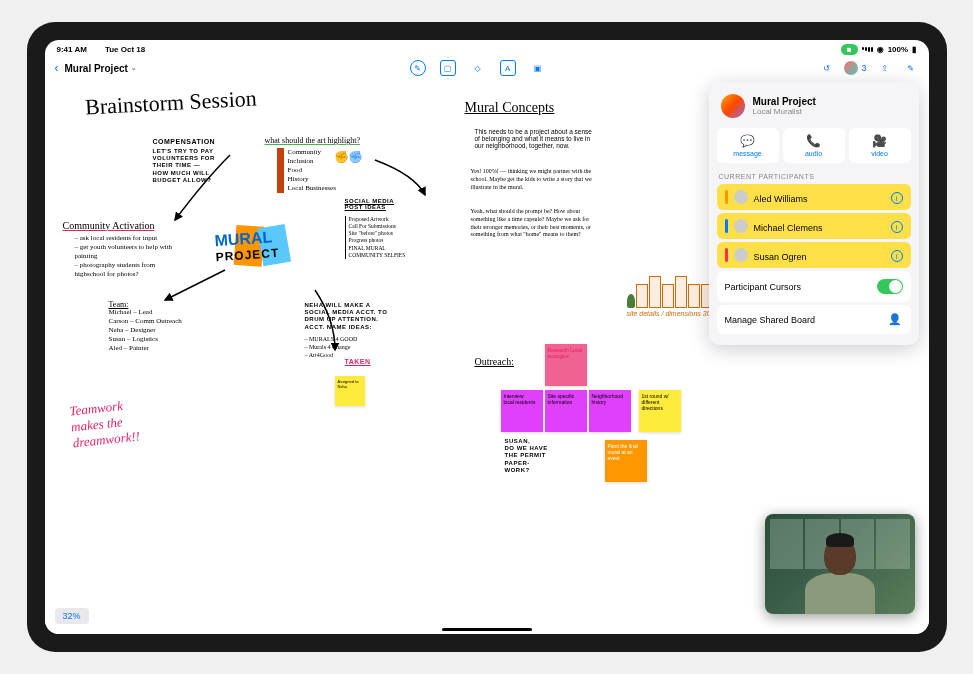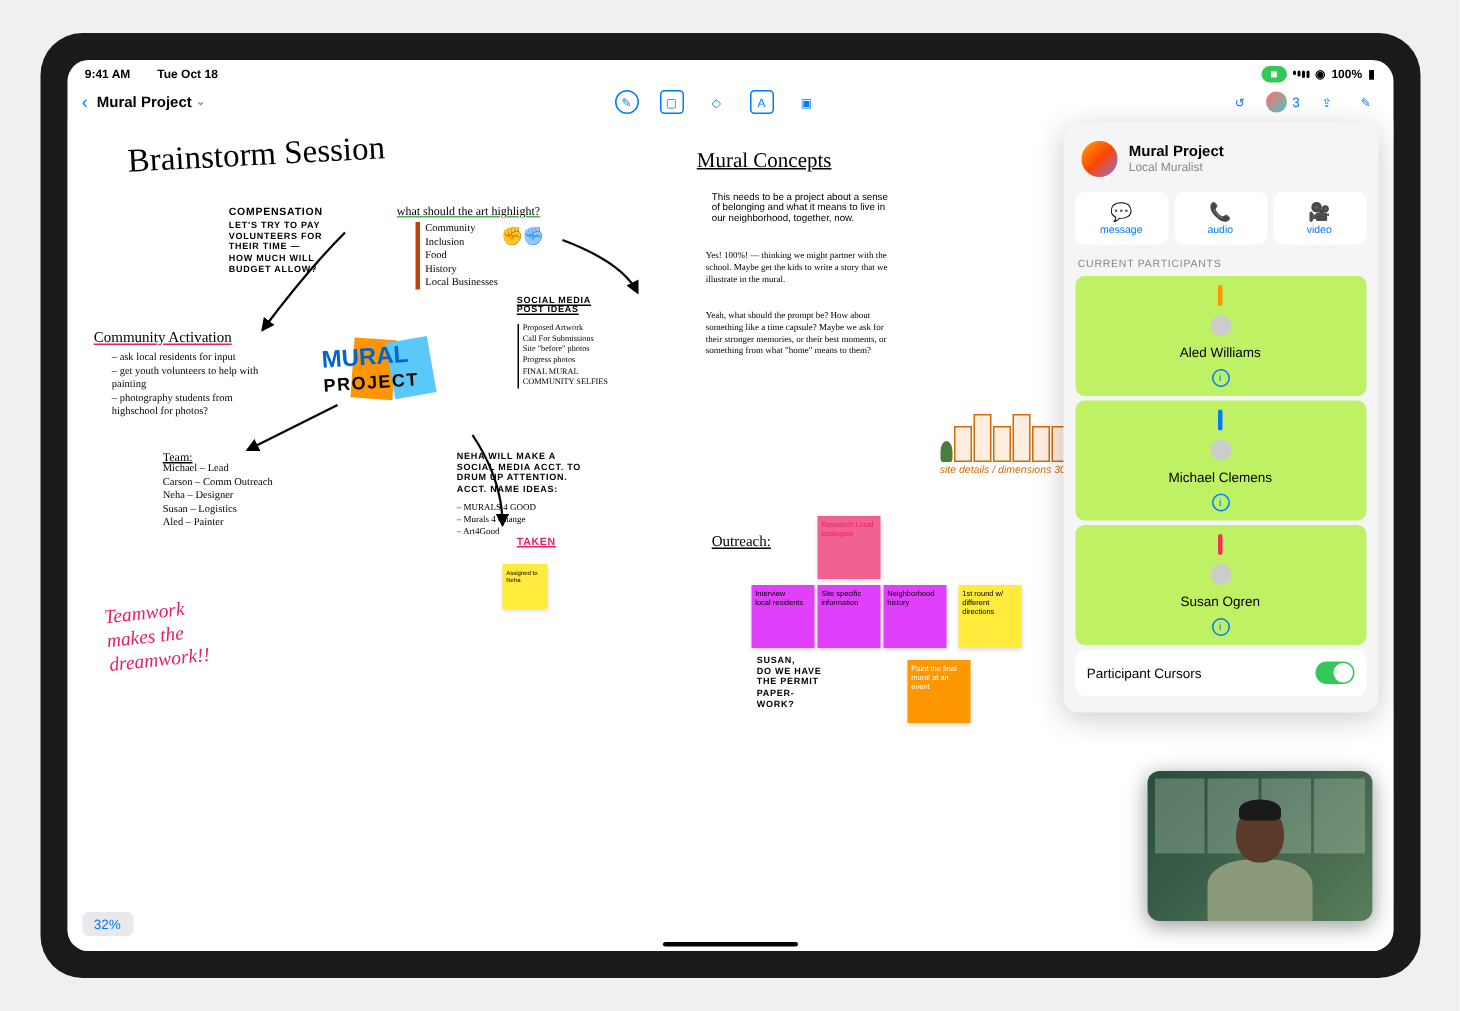--- a/index.html
+++ b/index.html
@@ -143,22 +143,22 @@
   flex: 1; background: #fff; border-radius: 6px; padding: 6px 2px;
   display: flex; flex-direction: column; align-items: center; gap: 2px;
   color: #007aff; font-size: 7px;
 }
 .action-btn .ic { font-size: 12px; }
 .section-label {
   font-size: 7px; color: #888; text-transform: uppercase;
   letter-spacing: 0.5px; padding: 4px 2px;
 }
 .participant-row {
-  background: #bef264; border-radius: 6px; padding: 6px 8px;
-  display: flex; align-items: center; gap: 6px; margin-bottom: 3px; flex-direction: column;
+  background: #fde047; border-radius: 6px; padding: 6px 8px;
+  display: flex; align-items: flex-end; gap: 6px; margin-bottom: 3px;
 }
 .p-bar { width: 3px; height: 14px; border-radius: 2px; }
 .p-bar.orange{background:#ff9500}.p-bar.blue{background:#007aff}.p-bar.pink{background:#ff2d55}
 .p-avatar { width: 14px; height: 14px; border-radius: 50%; background: #ccc; }
 .p-name { flex: 1; font-size: 9px; }
 .info-ic { color: #007aff; width: 12px; height: 12px; border: 1px solid #007aff; border-radius: 50%; display: flex; align-items: center; justify-content: center; font-size: 7px; }
 .settings-row {
   background: #fff; border-radius: 6px; padding: 8px;
   display: flex; align-items: center; justify-content: space-between;
   margin-bottom: 3px;
@@ -271,21 +271,21 @@
         <span class="tool-icon noborder">⇪</span>
         <span class="tool-icon noborder">✎</span>
       </div>
     </div>
 
     <div class="canvas">
 
       <div class="handwriting h1" style="top:10px;left:40px">Brainstorm Session</div>
 
       <div class="handwriting h3 green-u" style="top:56px;left:220px;font-size:8px">what should the art highlight?</div>
-      <div class="handwriting body-hand" style="top:68px;left:232px;white-space:pre-line;border-left:3px solid #c2410c;padding-left:4px">Community
+      <div class="handwriting body-hand" style="top:68px;left:232px;white-space:pre-line;border-left:7px solid #c2410c;padding-left:4px">Community
 Inclusion
 Food
 History
 Local Businesses</div>
       <span class="fist-icon" style="position:absolute;top:70px;left:290px">✊</span>
       <span class="fist-icon" style="position:absolute;top:70px;left:304px;filter:hue-rotate(180deg)">✊</span>
 
       <div class="handwriting caps" style="top:58px;left:108px;font-size:7px">COMPENSATION</div>
       <div class="handwriting caps" style="top:68px;left:108px;font-size:6px;white-space:pre-line;line-height:1.2">LET'S TRY TO PAY
 VOLUNTEERS FOR
@@ -434,20 +434,24 @@
       <div class="participant-row">
         <div class="p-bar pink"></div>
         <div class="p-avatar"></div>
         <div class="p-name">Susan Ogren</div>
         <div class="info-ic">i</div>
       </div>
       <div class="settings-row">
         <span>Participant Cursors</span>
         <div class="toggle"></div>
       </div>
+      <div class="settings-row">
+        <span>Manage Shared Board</span>
+        <span class="person-ic">👤</span>
+      </div>
     </div>
 
     <div class="facetime-pip">
       <div class="ft-window">
           <div class="ft-pane"></div>
           <div class="ft-pane"></div>
           <div class="ft-pane"></div>
           <div class="ft-pane"></div>
         </div>
       <div class="facetime-person">

